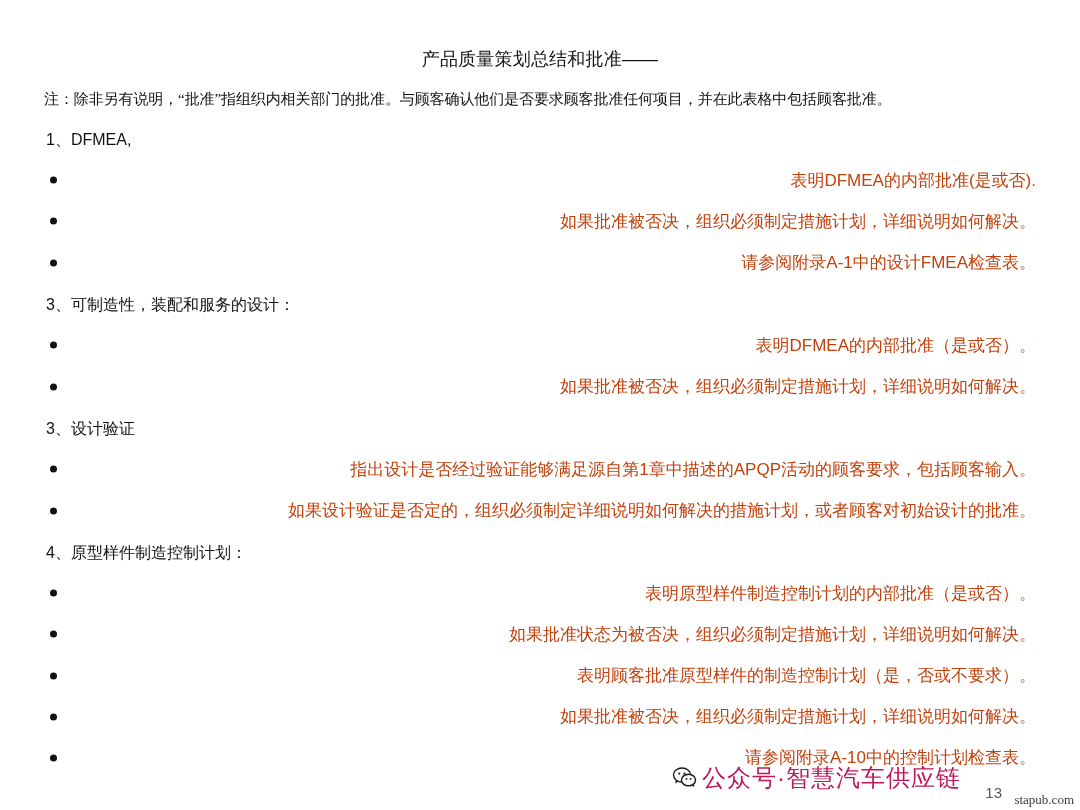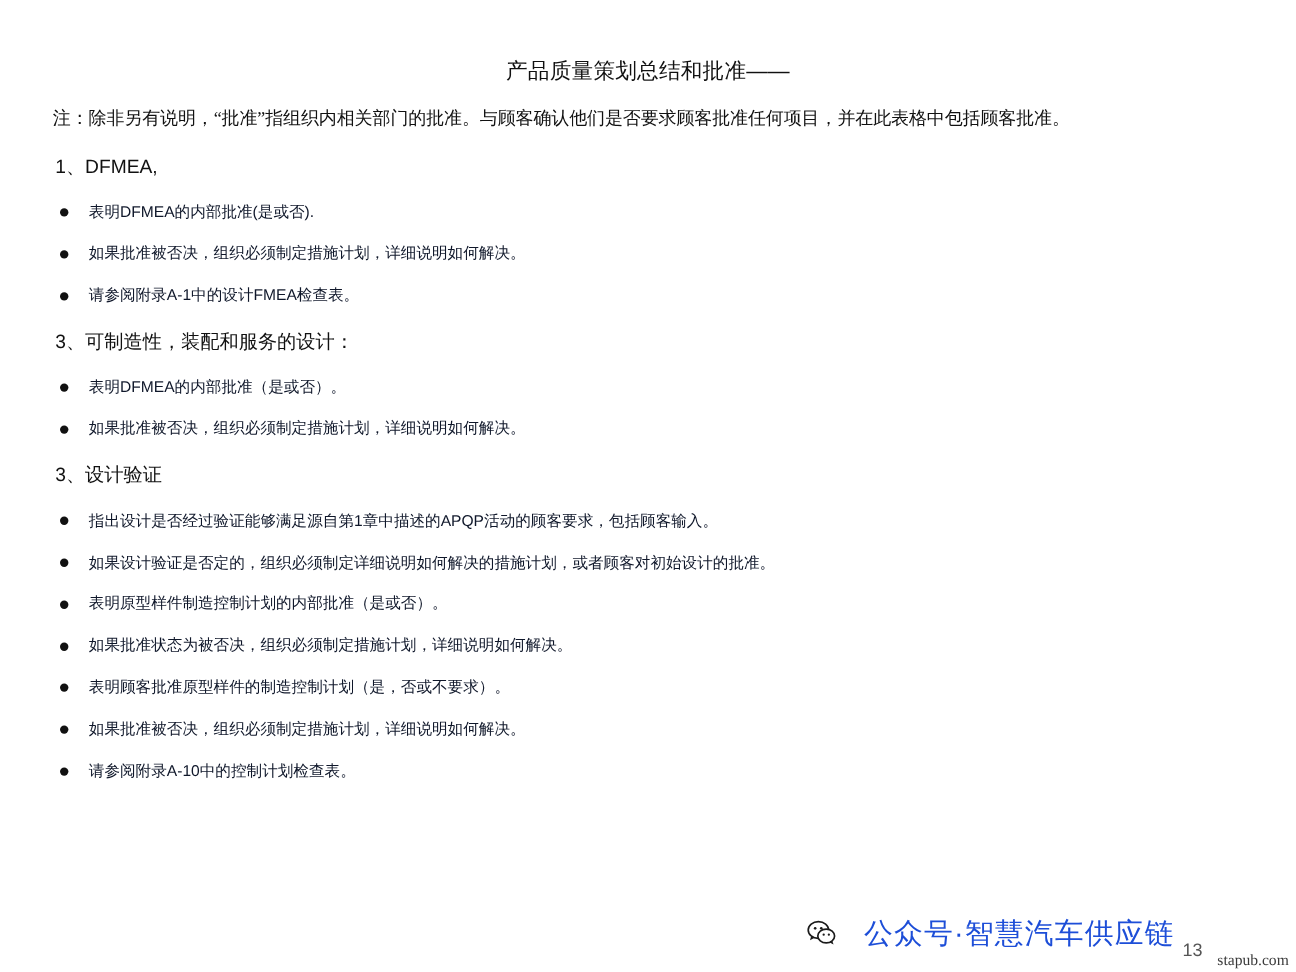--- a/index.html
+++ b/index.html
@@ -44,46 +44,47 @@
     font-family: Liberation Serif, serif;
   }
   .num-item {
     font-size: 16px;
     line-height: 1.6;
     color: #111;
     margin: 16px 0 6px 0;
     padding-left: 2px;
   }
   .bullet-item {
-    font-size: 13px;
+    font-size: 17px;
     line-height: 1.6;
-    color: #0f172a;
+    color: #c2410c;
     margin: 14px 0 6px 0;
     padding-left: 30px;
     position: relative;
+    text-align: right;
   }
   .bullet-item .dot {
     position: absolute;
     left: 6px;
     top: 50%;
     transform: translateY(-50%);
     width: 7px;
     height: 7px;
     background: #111;
     border-radius: 50%;
     display: block;
   }
   .watermark {
     position: absolute;
     left: 672px;
     top: 762px;
     display: flex;
     align-items: center;
-    gap: 22px;
-    color: #1d4ed8;
+    gap: 4px;
+    color: #be185d;
     font-size: 24px;
     letter-spacing: 1px;
     white-space: nowrap;
   }
   .wm-logo {
     width: 26px;
     height: 26px;
     position: relative;
     display: inline-block;
   }
@@ -147,20 +148,21 @@
   <div class="bullet-item">
     <span class="dot"></span>
     <span>指出设计是否经过验证能够满足源自第1章中描述的APQP活动的顾客要求，包括顾客输入。</span>
   </div>
 
   <div class="bullet-item">
     <span class="dot"></span>
     <span>如果设计验证是否定的，组织必须制定详细说明如何解决的措施计划，或者顾客对初始设计的批准。</span>
   </div>
 
+  <div class="num-item">4、原型样件制造控制计划：</div>
 
   <div class="bullet-item">
     <span class="dot"></span>
     <span>表明原型样件制造控制计划的内部批准（是或否）。</span>
   </div>
 
   <div class="bullet-item">
     <span class="dot"></span>
     <span>如果批准状态为被否决，组织必须制定措施计划，详细说明如何解决。</span>
   </div>

